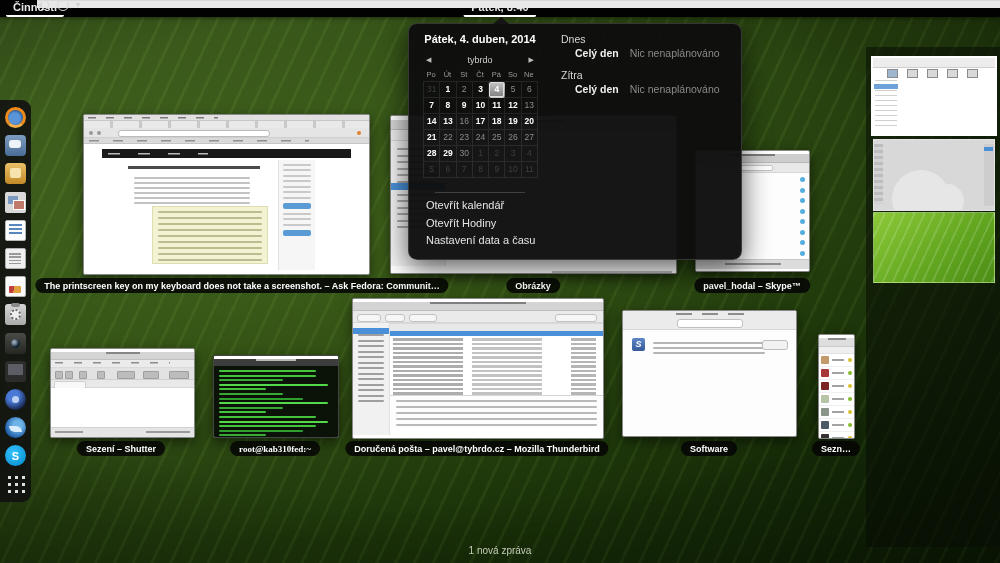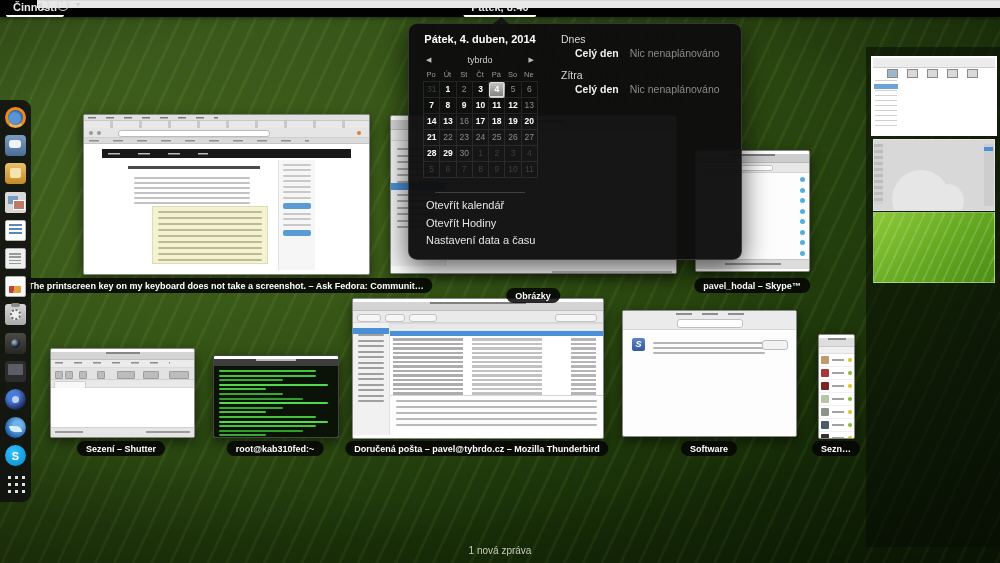--- a/index.html
+++ b/index.html
@@ -492,25 +492,25 @@
           <span class="st"></span>
         </div>
         <div class="ct-row">
           <span class="av" style="background:#363030"></span>
           <span class="nm"></span>
           <span class="st"></span>
         </div>
       </div>
   </div>
 
-  <div class="wlabel" style="left:226px;top:278px;">The printscreen key on my keyboard does not take a screenshot. – Ask Fedora: Communit…</div>
-  <div class="wlabel" style="left:533px;top:288px;">Obrázky</div>
+  <div class="wlabel" style="left:242px;top:278px;">The printscreen key on my keyboard does not take a screenshot. – Ask Fedora: Communit…</div>
+  <div class="wlabel" style="left:533px;top:278px;">Obrázky</div>
   <div class="wlabel" style="left:752px;top:278px;">pavel_hodal – Skype™</div>
   <div class="wlabel" style="left:121px;top:441px;">Sezení – Shutter</div>
-  <div class="wlabel" style="left:275px;top:441px;">root@kab310fed:~</div>
+  <div class="wlabel" style="left:275px;top:441px;font-family:Liberation Serif, serif;">root@kab310fed:~</div>
   <div class="wlabel" style="left:477px;top:441px;">Doručená pošta – pavel@tybrdo.cz – Mozilla Thunderbird</div>
   <div class="wlabel" style="left:709px;top:441px;">Software</div>
   <div class="wlabel" style="left:836px;top:441px;">Sezn…</div>
 
   <div class="dash" id="dash">
       <div class="dash-icon icon-firefox"></div>
       <div class="dash-icon icon-chat"></div>
       <div class="dash-icon icon-package"></div>
       <div class="dash-icon icon-photos"></div>
       <div class="dash-icon icon-doc-writer"></div>

